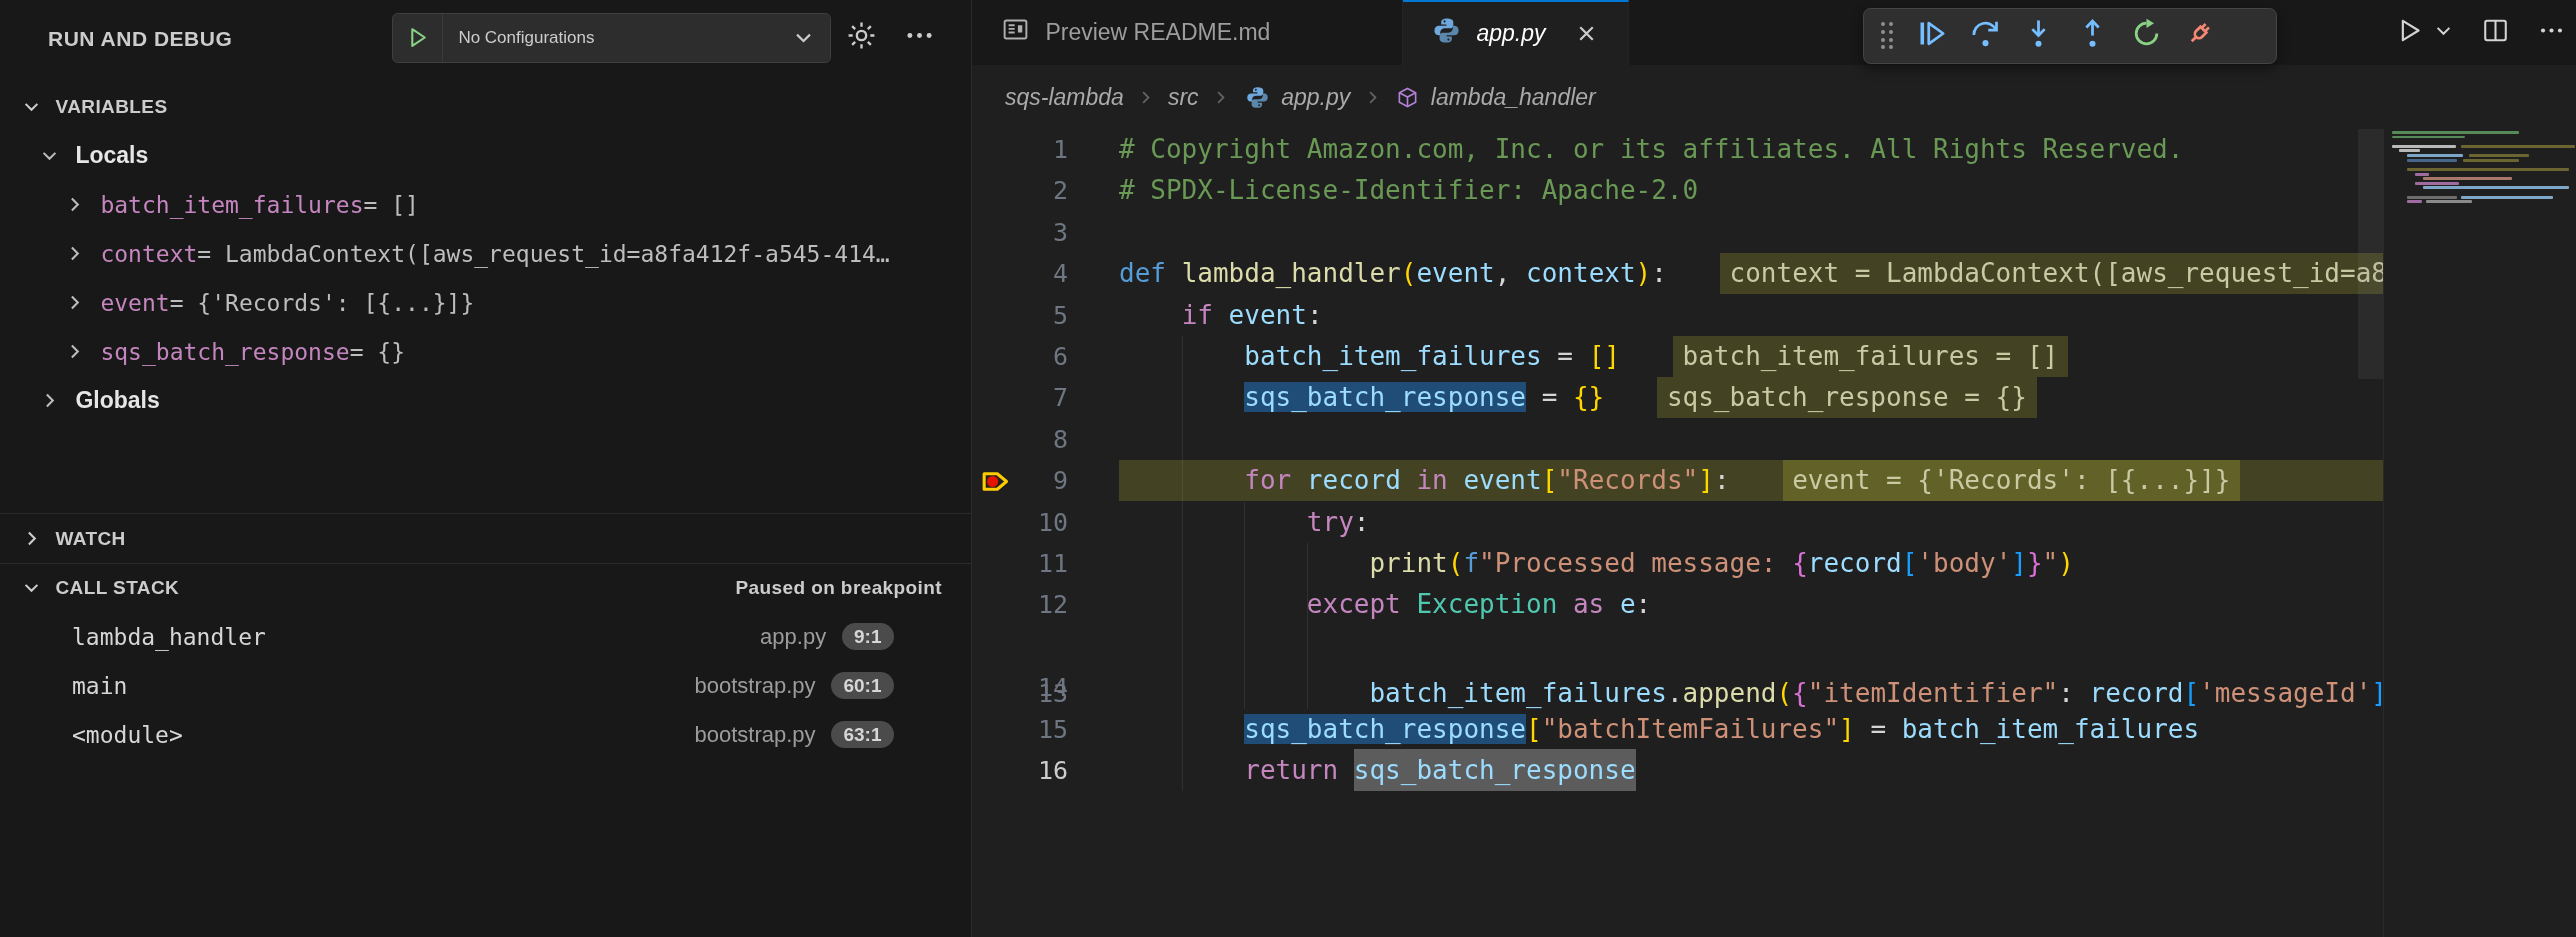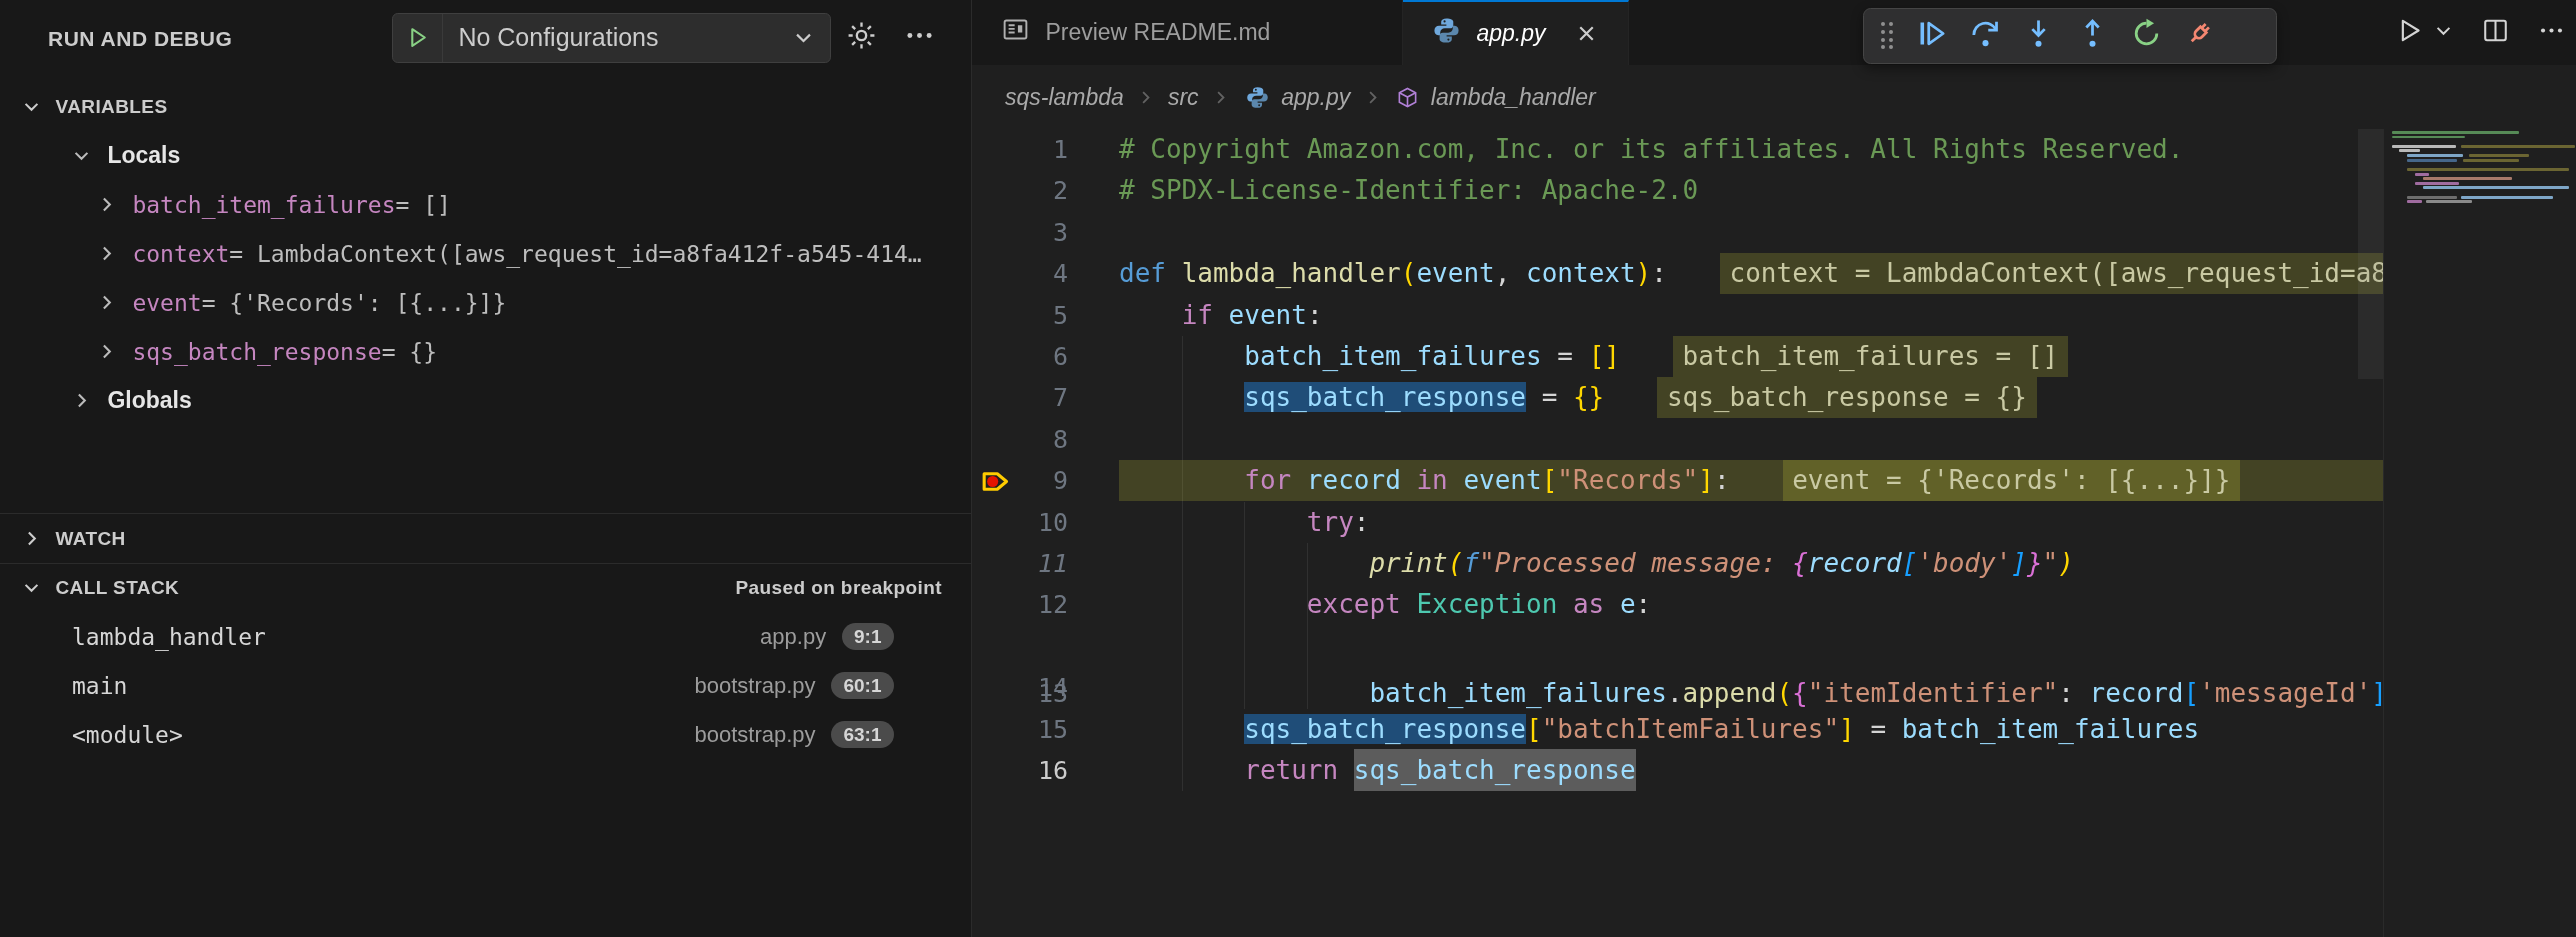--- a/index.html
+++ b/index.html
@@ -11,35 +11,35 @@
   .sidebar { position:absolute; left:0; top:0; width:972px; height:938px;
              background:#181818; border-right:1px solid #2b2b2b; color:#cccccc; }
   .sb-header { position:absolute; left:0; top:0; width:100%; height:75px; }
   .sb-title { position:absolute; left:48px; top:27px; font-size:21px; font-weight:600;
               letter-spacing:0.5px; color:#cccccc; }
   .cfg { position:absolute; left:392px; top:12.5px; width:439px; height:50px;
          background:#2d2d2d; border:1px solid #3f3f3f; border-radius:5.8px;
          display:flex; align-items:center; }
   .cfg-play { width:50px; height:100%; display:flex; align-items:center; justify-content:center;
               border-right:1px solid #3a3a3a; }
-  .cfg-label { flex:1; padding-left:15.4px; font-size:25px; color:#cccccc; white-space:nowrap;
+  .cfg-label { flex:1; padding-left:15.4px; font-size:17px; color:#cccccc; white-space:nowrap;
                overflow:hidden; }
   .cfg-chev { padding-right:15.4px; display:flex; }
   .hdr-icon { position:absolute; top:19px; display:flex; }
   .gear { left:845px; } .hdr-more { left:903px; }
 
   .pane-header { position:absolute; left:0; width:100%; display:flex; align-items:center;
                  font-size:19px; font-weight:700; letter-spacing:0.4px; color:#cccccc; }
   .ph-vars  { top:89px;  height:35px; }
   .ph-watch { top:513px; height:50px; border-top:1px solid #2b2b2b; }
   .ph-stack { top:563px; height:48px; border-top:1px solid #2b2b2b; }
   .pane-header .chev { margin:0 13.5px 0 21px; }
   .ph-status { margin-left:auto; margin-right:29px; font-size:19px; font-weight:700; color:#cccccc; }
 
-  .vrows { position:absolute; left:0; top:131px; width:100%;padding-left:32px; }
+  .vrows { position:absolute; left:0; top:131px; width:100%; }
   .srows { position:absolute; left:0; top:612px; width:100%; }
   .trow { position:relative; height:49px; display:flex; align-items:center;
           white-space:nowrap; overflow:hidden; }
   .trow .chev { flex:0 0 auto; }
   .scope-chev { margin-left:39px; margin-right:15.4px; }
   .leaf-chev  { margin-left:64px; margin-right:15.4px; }
   .scope-label { font-size:23px; font-weight:700; color:#e6e6e6; }
   .vname { font-family:"DejaVu Sans Mono", monospace; font-size:23px; color:#c586c0; }
   .vval  { font-family:"DejaVu Sans Mono", monospace; font-size:23px; color:#bdbdbd; }
 
@@ -425,21 +425,21 @@
                 <path d="M4 7 h8.5 l6 5 -6 5 H4 Z" fill="none" stroke="#ffcc00" stroke-width="2" stroke-linejoin="round"></path>
                 <circle cx="9.5" cy="12" r="3.6" fill="#e51400"></circle>
               </svg></span>
             <span class="lnum">9</span>
             <span class="lcontent"><span class="tok-ws">        </span><span class="tok-kw">for </span><span class="tok-var">record</span><span class="tok-kw"> in </span><span class="tok-var">event</span><span class="tok-b1">[</span><span class="tok-str">"Records"</span><span class="tok-b1">]</span><span class="tok-op">:</span><span class="hint">event = {'Records': [{...}]}</span></span>
           </div>
           <div class="crow" style="top: 373px;">
             <span class="lnum">10</span>
             <span class="lcontent"><span class="tok-ws">            </span><span class="tok-kw">try</span><span class="tok-op">:</span></span>
           </div>
-          <div class="crow" style="top: 414px; font-style: italic;">
+          <div class="crow" style="top: 414px;">
             <span class="lnum">11</span>
             <span class="lcontent"><span class="tok-ws">                </span><span class="tok-fn">print</span><span class="tok-b1">(</span><span class="tok-kw2">f</span><span class="tok-str">"Processed message: </span><span class="tok-b2">{</span><span class="tok-var">record</span><span class="tok-b3">[</span><span class="tok-str">'body'</span><span class="tok-b3">]</span><span class="tok-b2">}</span><span class="tok-str">"</span><span class="tok-b1">)</span></span>
           </div>
           <div class="crow" style="top: 455px;">
             <span class="lnum">12</span>
             <span class="lcontent"><span class="tok-ws">            </span><span class="tok-kw">except </span><span class="tok-cls">Exception</span><span class="tok-kw"> as </span><span class="tok-var">e</span><span class="tok-op">:</span></span>
           </div>
           <div class="crow" style="top: 497px; margin-top: 47px;">
             <span class="lnum">13</span>
             <span class="lcontent"><span class="tok-ws">                </span><span class="tok-var">batch_item_failures</span><span class="tok-op">.</span><span class="tok-fn">append</span><span class="tok-b1">(</span><span class="tok-b2">{</span><span class="tok-str">"itemIdentifier"</span><span class="tok-op">: </span><span class="tok-var">record</span><span class="tok-b3">[</span><span class="tok-str">'messageId'</span><span class="tok-b3">]</span></span>

